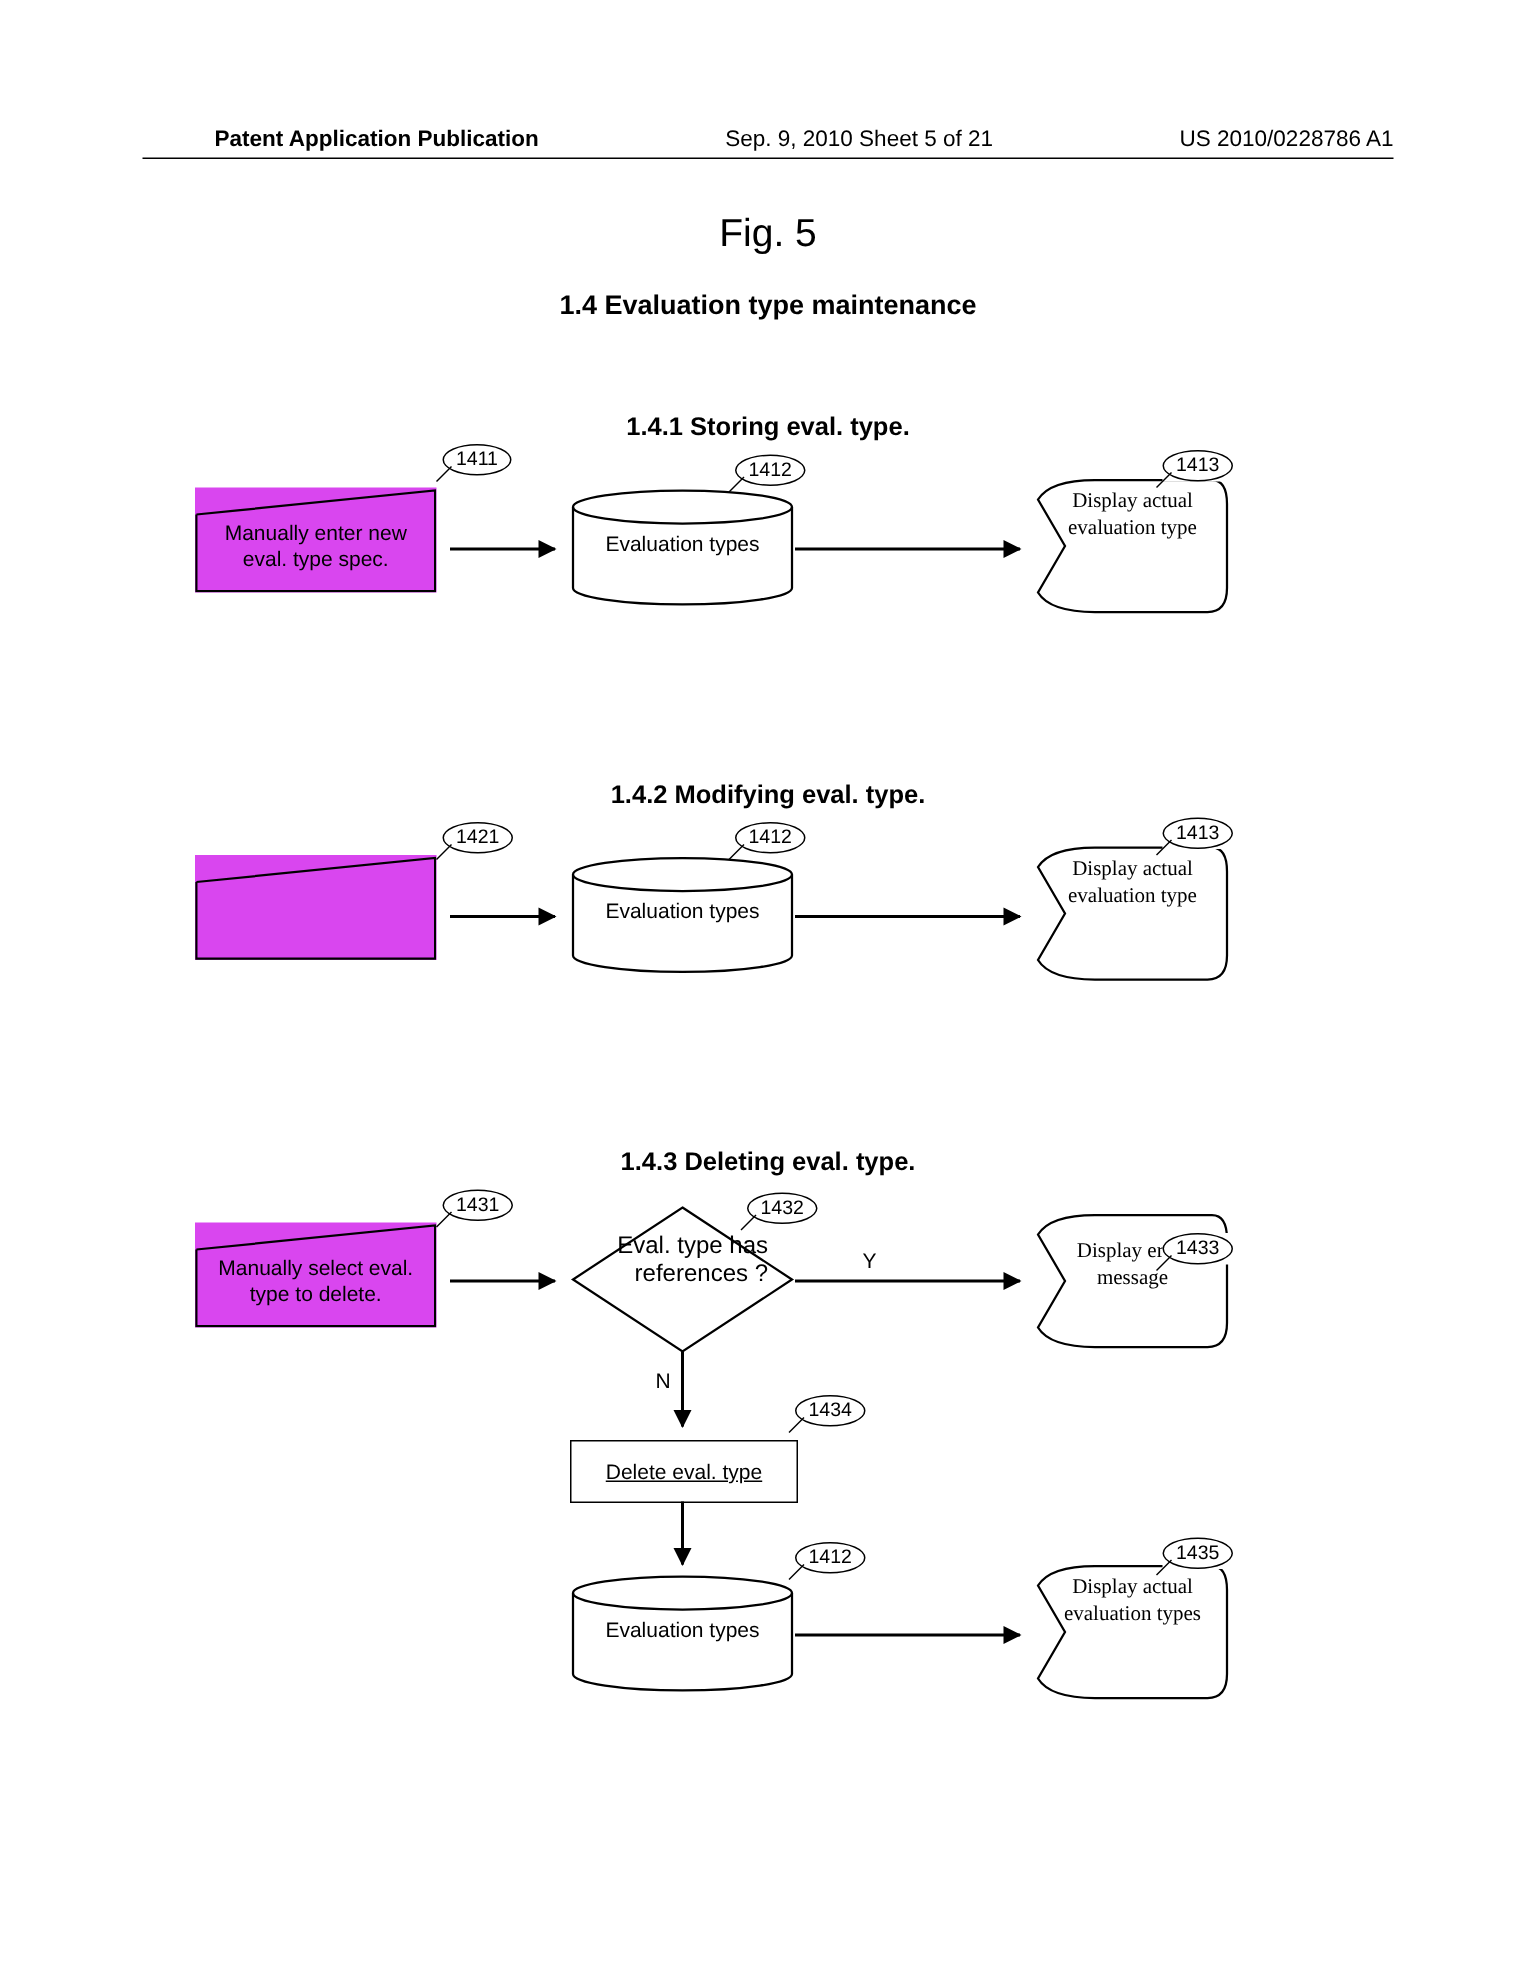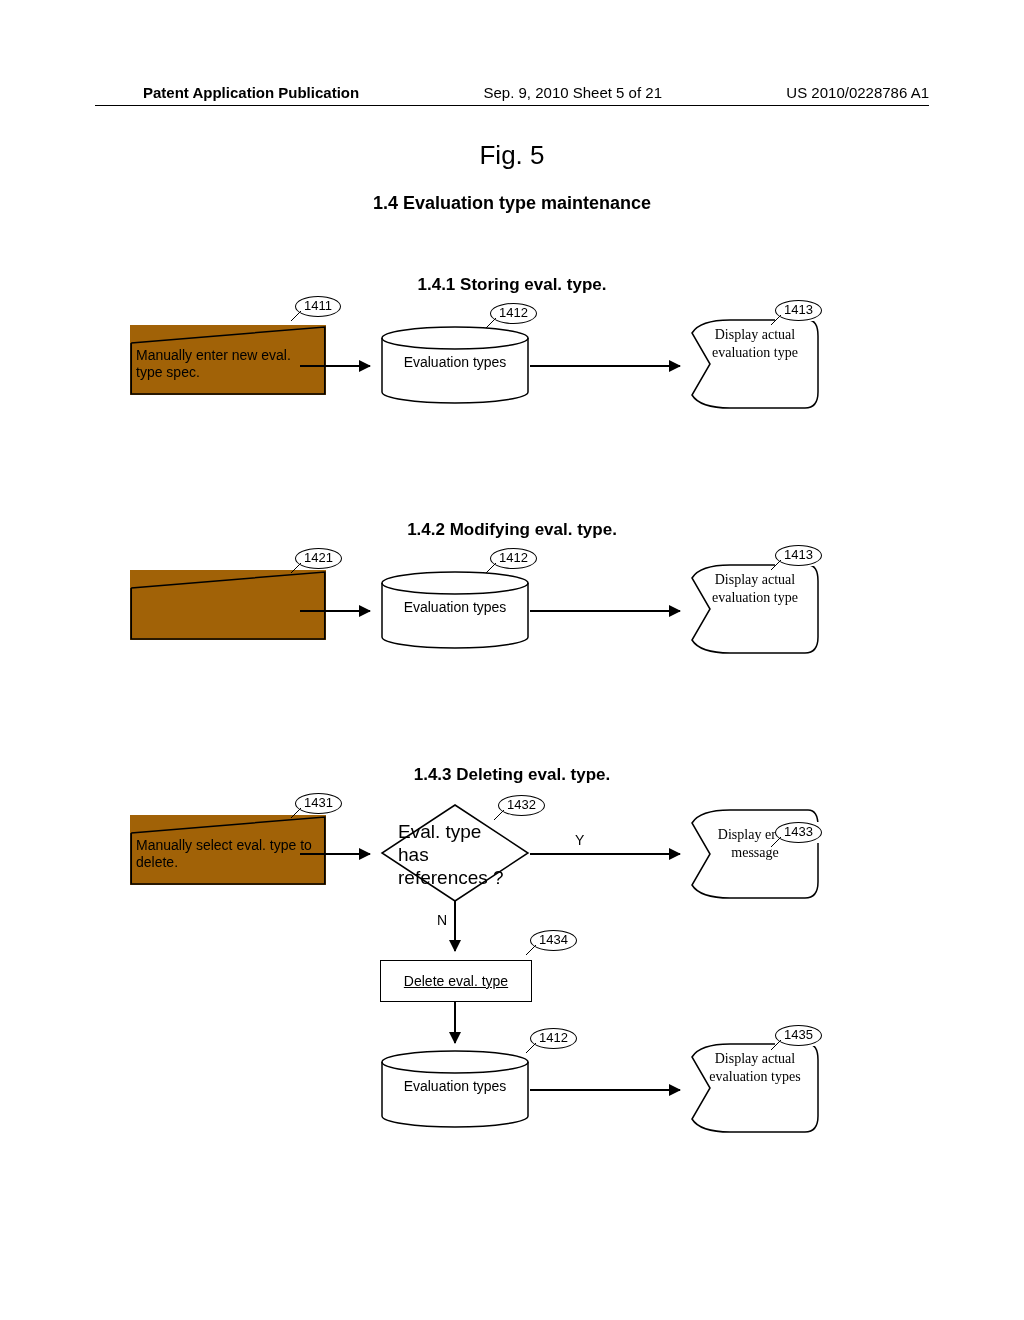--- a/index.html
+++ b/index.html
@@ -53,30 +53,31 @@
     left: 0;
     right: 0;
     text-align: center;
     font-size: 17px;
     font-weight: bold;
   }
 
   
   .manual-input {
     position: absolute;
-    width: 196px;
+    width: 161px;
     height: 70px;
+    text-align: center;
     font-size: 14px;
     line-height: 1.25;
     display: flex;
     align-items: center;
     justify-content: center;
     padding: 0 6px;
     box-sizing: border-box;
-    background: #a16207;
+    background: #d946ef;
   }
   .manual-input svg.shape {
     position: absolute;
     top: 0; left: 0;
     width: 100%;
     height: 100%;
     z-index: 0;
   }
   .manual-input .content { position: relative; z-index: 1; margin-top: 8px; }
 
@@ -119,22 +120,22 @@
   
   .decision {
     position: absolute;
     width: 150px;
     height: 100px;
   }
   .decision svg.shape { position:absolute; top:0;left:0;width:100%;height:100%; }
   .decision .content {
     position:absolute;
     top: 18px; left: 18px; right: 18px;
-    text-align:left;
-    font-size:19px;
+    text-align:right;
+    font-size:16px;
     line-height:1.2;
   }
 
   
   .process {
     position: absolute;
     border: 1.5px solid #000;
     display:flex;
     align-items:center;
     justify-content:center;

